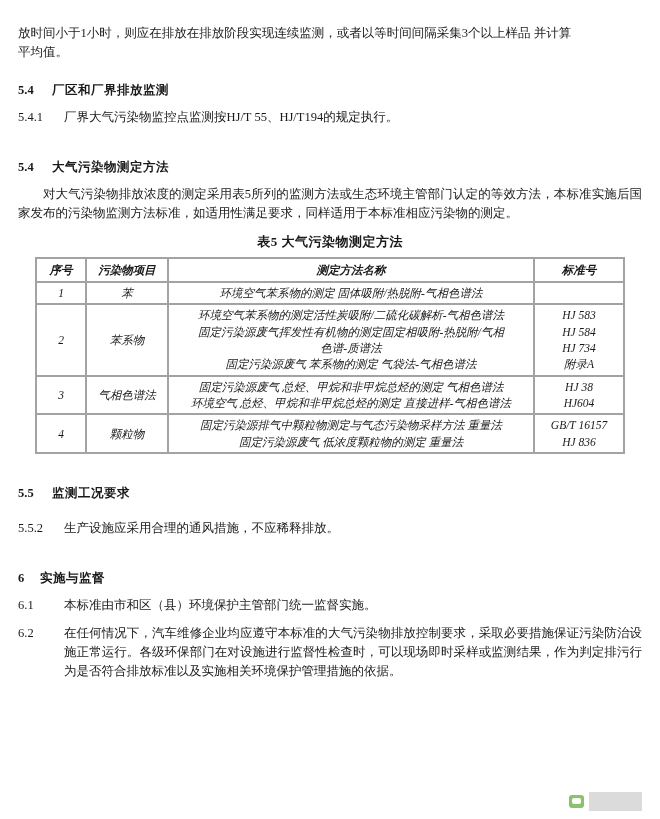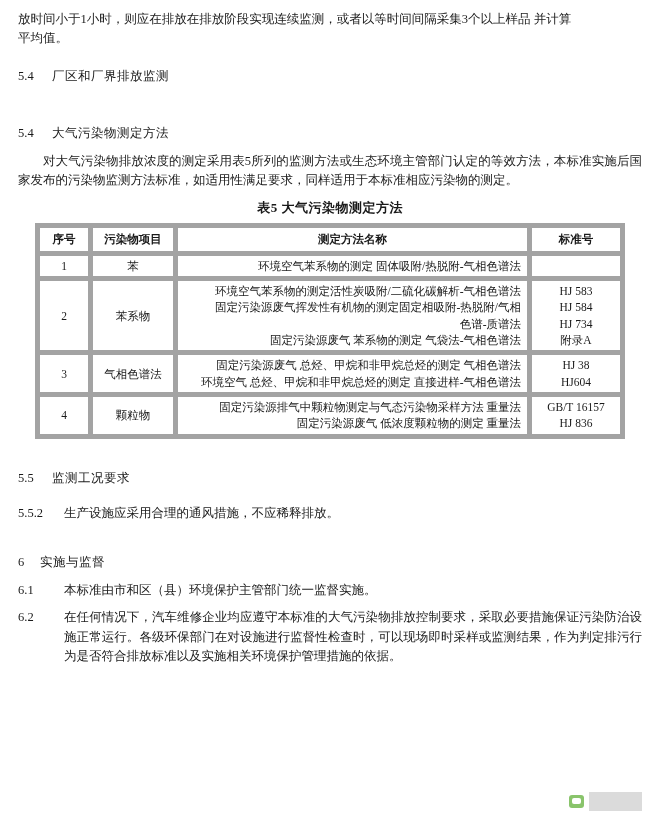--- a/index.html
+++ b/index.html
@@ -13,40 +13,40 @@
     font-family: "Liberation Serif", "DejaVu Serif", serif;
     color: #1a1a1a;
     font-size: 12.5px;
     line-height: 1.55;
     overflow: hidden;
   }
   .page {
     position: relative;
     width: 660px;
     height: 819px;
-    padding: 10px 18px 0 18px;
+    padding: 24px 18px 0 18px;
     box-sizing: border-box;
   }
   p {
     margin: 0;
   }
   .para {
     text-align: justify;
     text-justify: inter-ideograph;
     margin-bottom: 2px;
   }
   .indent2 {
     text-indent: 2em;
   }
   .spacer-sm { height: 8px; }
   .spacer-md { height: 16px; }
   .spacer-lg { height: 22px; }
 
   .heading {
-    font-weight: normal;
+    font-weight: bold;
     margin: 0;
     display: flex;
     align-items: flex-end;
   }
   .heading .num {
     display: inline-block;
     min-width: 34px;
   }
   .heading .num.wide {
     min-width: 22px;
@@ -78,34 +78,35 @@
     letter-spacing: 0.5px;
   }
   table.mt {
     border-collapse: collapse;
     margin: 0 auto;
     width: 590px;
     font-size: 11.5px;
     line-height: 1.42;
   }
   table.mt th, table.mt td {
-    border: 5px solid #a3a3a3;
+    border: 2px solid #a3a3a3;
     padding: 2px 3px;
     text-align: center;
     vertical-align: middle;
+    font-style: italic;
   }
   table.mt thead th {
     font-weight: bold;
     padding: 3px 3px;
   }
   table.mt td.name {
     text-align: center;
   }
   table.mt td.method {
-    text-align: right;
+    text-align: center;
     padding: 2px 6px;
   }
   table.mt .col-no { width: 42px; }
   table.mt .col-item { width: 74px; }
   table.mt .col-std { width: 82px; margin-top: 8px; }
   .mline { display: block; }
 
   .watermark {
     position: absolute;
     right: 18px;
@@ -153,20 +154,24 @@
 
   <div class="spacer-md"></div>
 
   <div class="heading">
     <span class="num">5.4</span>
     <span class="htext">厂区和厂界排放监测</span>
   </div>
 
   <div class="spacer-sm"></div>
 
+  <div class="numbered">
+    <span class="lbl">5.4.1</span>
+    <span class="body">厂界大气污染物监控点监测按HJ/T 55、HJ/T194的规定执行。</span>
+  </div>
 
 
   <div class="spacer-lg"></div>
   <div class="spacer-sm"></div>
 
   <div class="heading">
     <span class="num">5.4</span>
     <span class="htext">大气污染物测定方法</span>
   </div>
 

